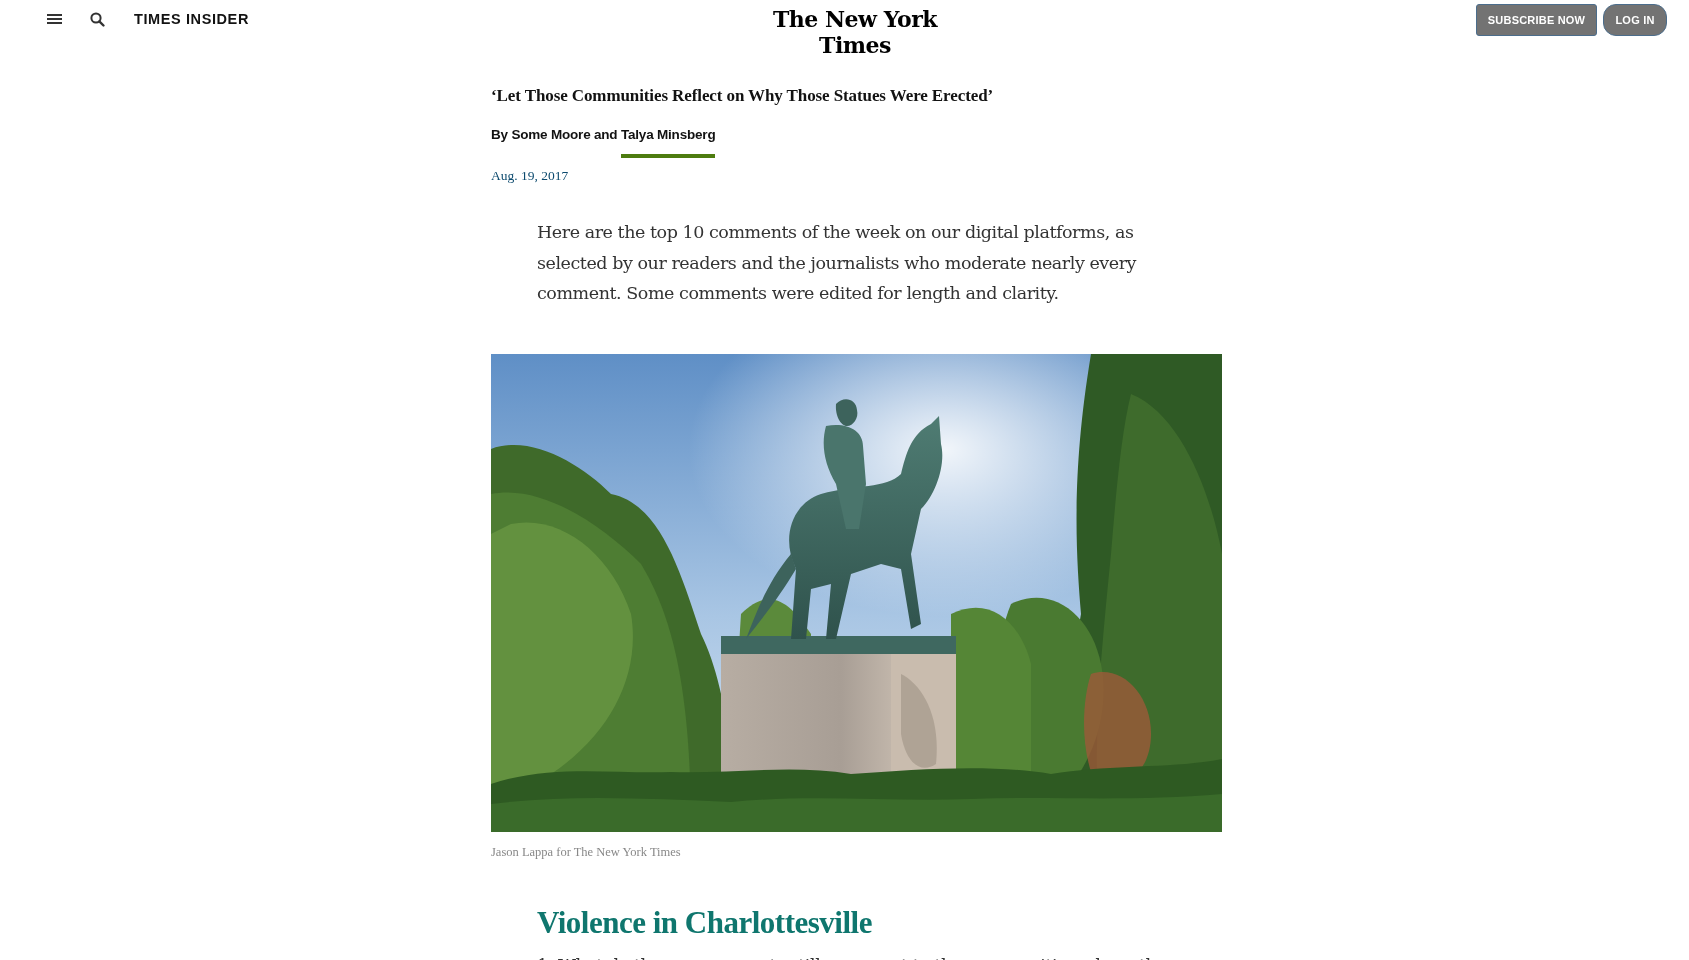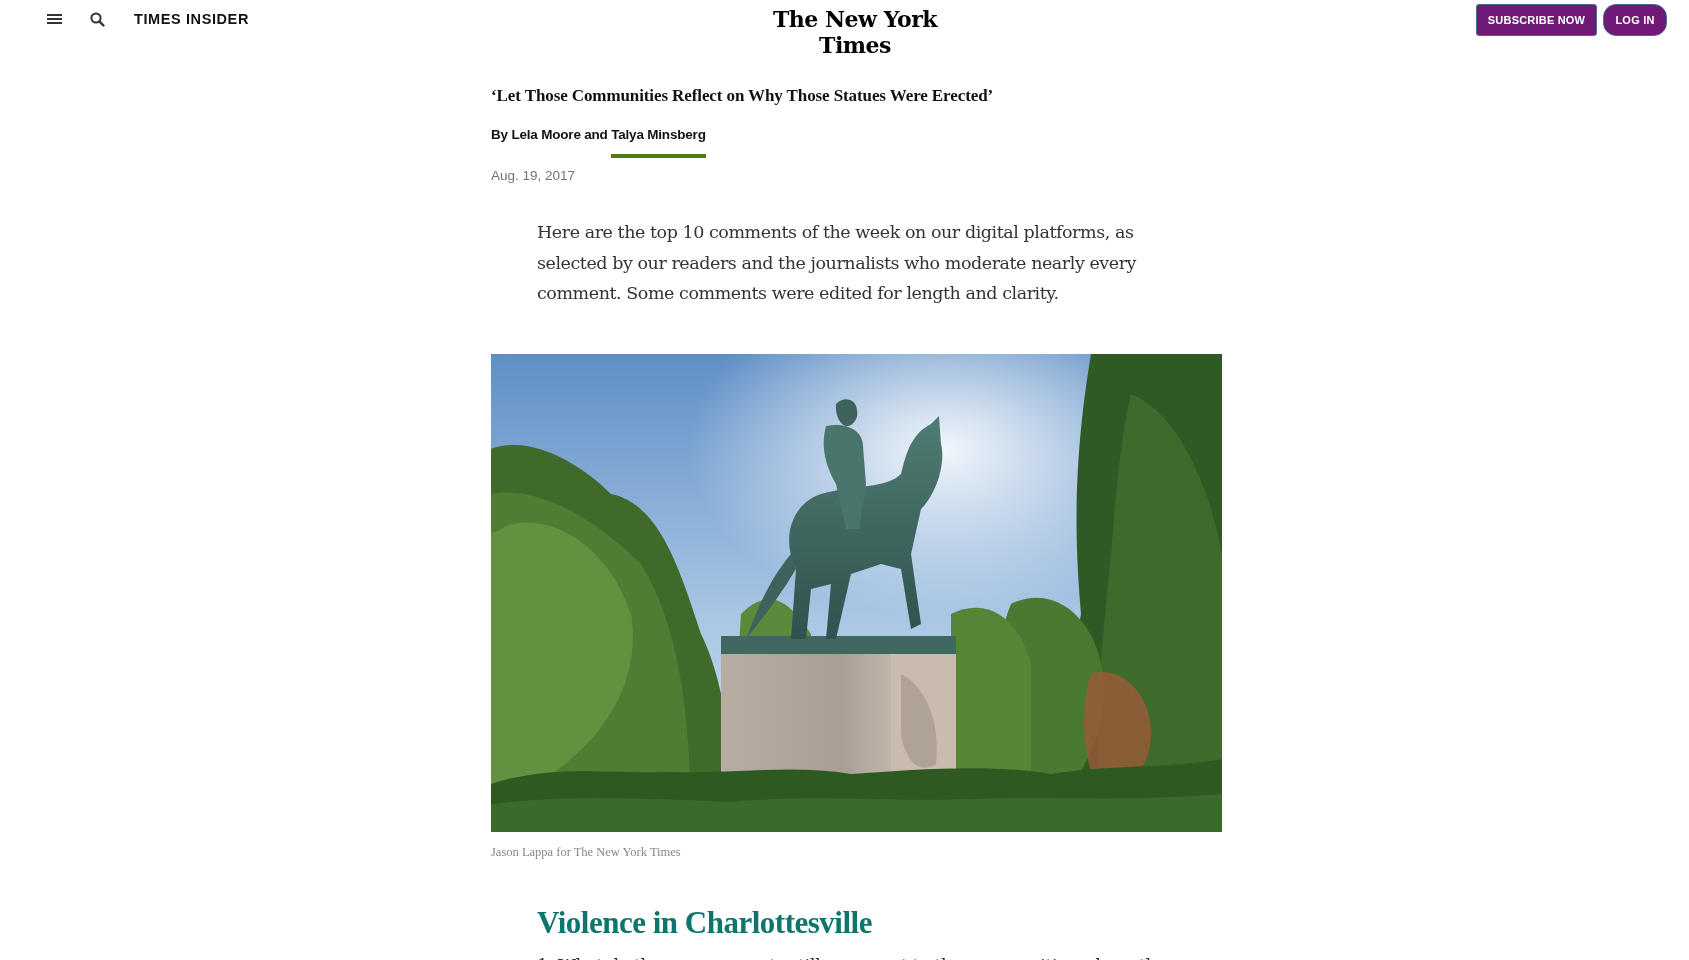--- a/index.html
+++ b/index.html
@@ -6,29 +6,29 @@
     html, body { width: 1689px; height: 960px; overflow: hidden; background: #ffffff; }
     body { position: relative; font-family: "Liberation Sans", sans-serif; color: #121212; }
 
     .masthead { position: absolute; left: 0; top: 0; width: 1547px; height: 40px; }
     .menu-btn { position: absolute; left: 46px; top: 12px; width: 18px; height: 16px; cursor: pointer; }
     .menu-btn span { display: block; width: 15px; height: 2px; background: #333; margin: 2px 0 2px 1px; }
     .search-btn { position: absolute; left: 89px; top: 11px; width: 18px; height: 18px; cursor: pointer; }
     .section-label { position: absolute; left: 134px; top: 11px; font-family: "Liberation Sans", sans-serif; font-weight: 700; font-size: 14.5px; letter-spacing: 0.6px; color: #121212; }
     .logo { position: absolute; left: 755px; top: 6px; width: 200px; height: 30px; text-align: center; font-family: "DejaVu Serif", serif; font-weight: 700; font-size: 22px; letter-spacing: -0.5px; color: #000; }
 
-    .btn { position: absolute; top: 4px; height: 32px; background: #701a75; border: 1px solid #4b6d8c; border-radius: 3px; color: #fff; font-family: "Liberation Sans", sans-serif; font-weight: 700; font-size: 11px; text-transform: uppercase; display: flex; align-items: center; justify-content: center; cursor: pointer; letter-spacing: 0.2px; }
+    .btn { position: absolute; top: 4px; height: 32px; background: #737373; border: 1px solid #4b6d8c; border-radius: 3px; color: #fff; font-family: "Liberation Sans", sans-serif; font-weight: 700; font-size: 11px; text-transform: uppercase; display: flex; align-items: center; justify-content: center; cursor: pointer; letter-spacing: 0.2px; }
     .btn-subscribe { left: 1476px; width: 121px; }
     .btn-login { left: 1603px; width: 64px; border-radius: 13px; }
 
     .article { position: absolute; left: 0; top: 0; width: 1689px; }
     .headline { position: absolute; left: 491px; top: 86px; font-family: "Liberation Serif", serif; font-size: 17px; color: #121212; white-space: nowrap; letter-spacing: -0.1px; }
     .byline { position: absolute; left: 491px; top: 127px; font-family: "Liberation Sans", sans-serif; font-weight: 700; font-size: 13.5px; color: #121212; white-space: nowrap; letter-spacing: -0.2px; }
     .byline .author-link { border-bottom: 4px solid #4d7c0f; padding-bottom: 12px; cursor: pointer; }
-    .dateline { position: absolute; left: 491px; top: 168px; font-family: Liberation Sans, sans-serif; font-size: 13.5px; color: #737373; }
+    .dateline { position: absolute; left: 491px; top: 168px; font-family: Liberation Serif, serif; font-size: 13.5px; color: #0c4a6e; }
 
     .summary { position: absolute; left: 537px; top: 217px; width: 620px; font-family: "DejaVu Serif", serif; font-size: 17.5px; line-height: 30.5px; color: #333; letter-spacing: -0.45px; }
 
     .figure { position: absolute; left: 491px; top: 354px; width: 731px; height: 478px; overflow: hidden; }
     .photo { width: 100%; height: 100%; display: block; }
     .caption { position: absolute; left: 491px; top: 845px; font-family: "Liberation Serif", serif; font-size: 12.5px; color: #888; }
 
     .section-heading { position: absolute; left: 537px; top: 905px; font-family: "Liberation Serif", serif; font-size: 31px; color: #0f766e; letter-spacing: -0.5px; white-space: nowrap; }
     .first-item { position: absolute; left: 537px; top: 955px; font-family: "DejaVu Serif", serif; font-size: 17.5px; color: #333; white-space: nowrap; letter-spacing: -0.45px; }
   </style>
@@ -49,21 +49,21 @@
   </div>
   <a class="section-label">TIMES INSIDER</a>
   <a class="logo">The New York Times</a>
   <button class="btn btn-subscribe">Subscribe Now</button>
   <button class="btn btn-login">Log In</button>
 </header>
 
 <main class="article">
   <h1 class="headline">‘Let Those Communities Reflect on Why Those Statues Were Erected’</h1>
   <p class="byline">
-    <span>By </span><span>Lela Moore</span><span> and </span><a class="author-link">Talya Minsberg</a>
+    <span>By </span><span>Some Moore</span><span> and </span><a class="author-link">Talya Minsberg</a>
   </p>
   <time class="dateline">Aug. 19, 2017</time>
 
   <p class="summary">Here are the top 10 comments of the week on our digital platforms, as selected by our readers and the journalists who moderate nearly every comment. Some comments were edited for length and clarity.</p>
 
   <figure class="figure">
     <svg class="photo" viewBox="0 0 731 478" preserveAspectRatio="none" aria-label="Equestrian statue of a general on a stone pedestal surrounded by trees under a blue sky">
       <defs>
         <linearGradient id="sky" x1="0" y1="0" x2="0" y2="1">
           <stop offset="0" stop-color="#5f8fc6"></stop>

